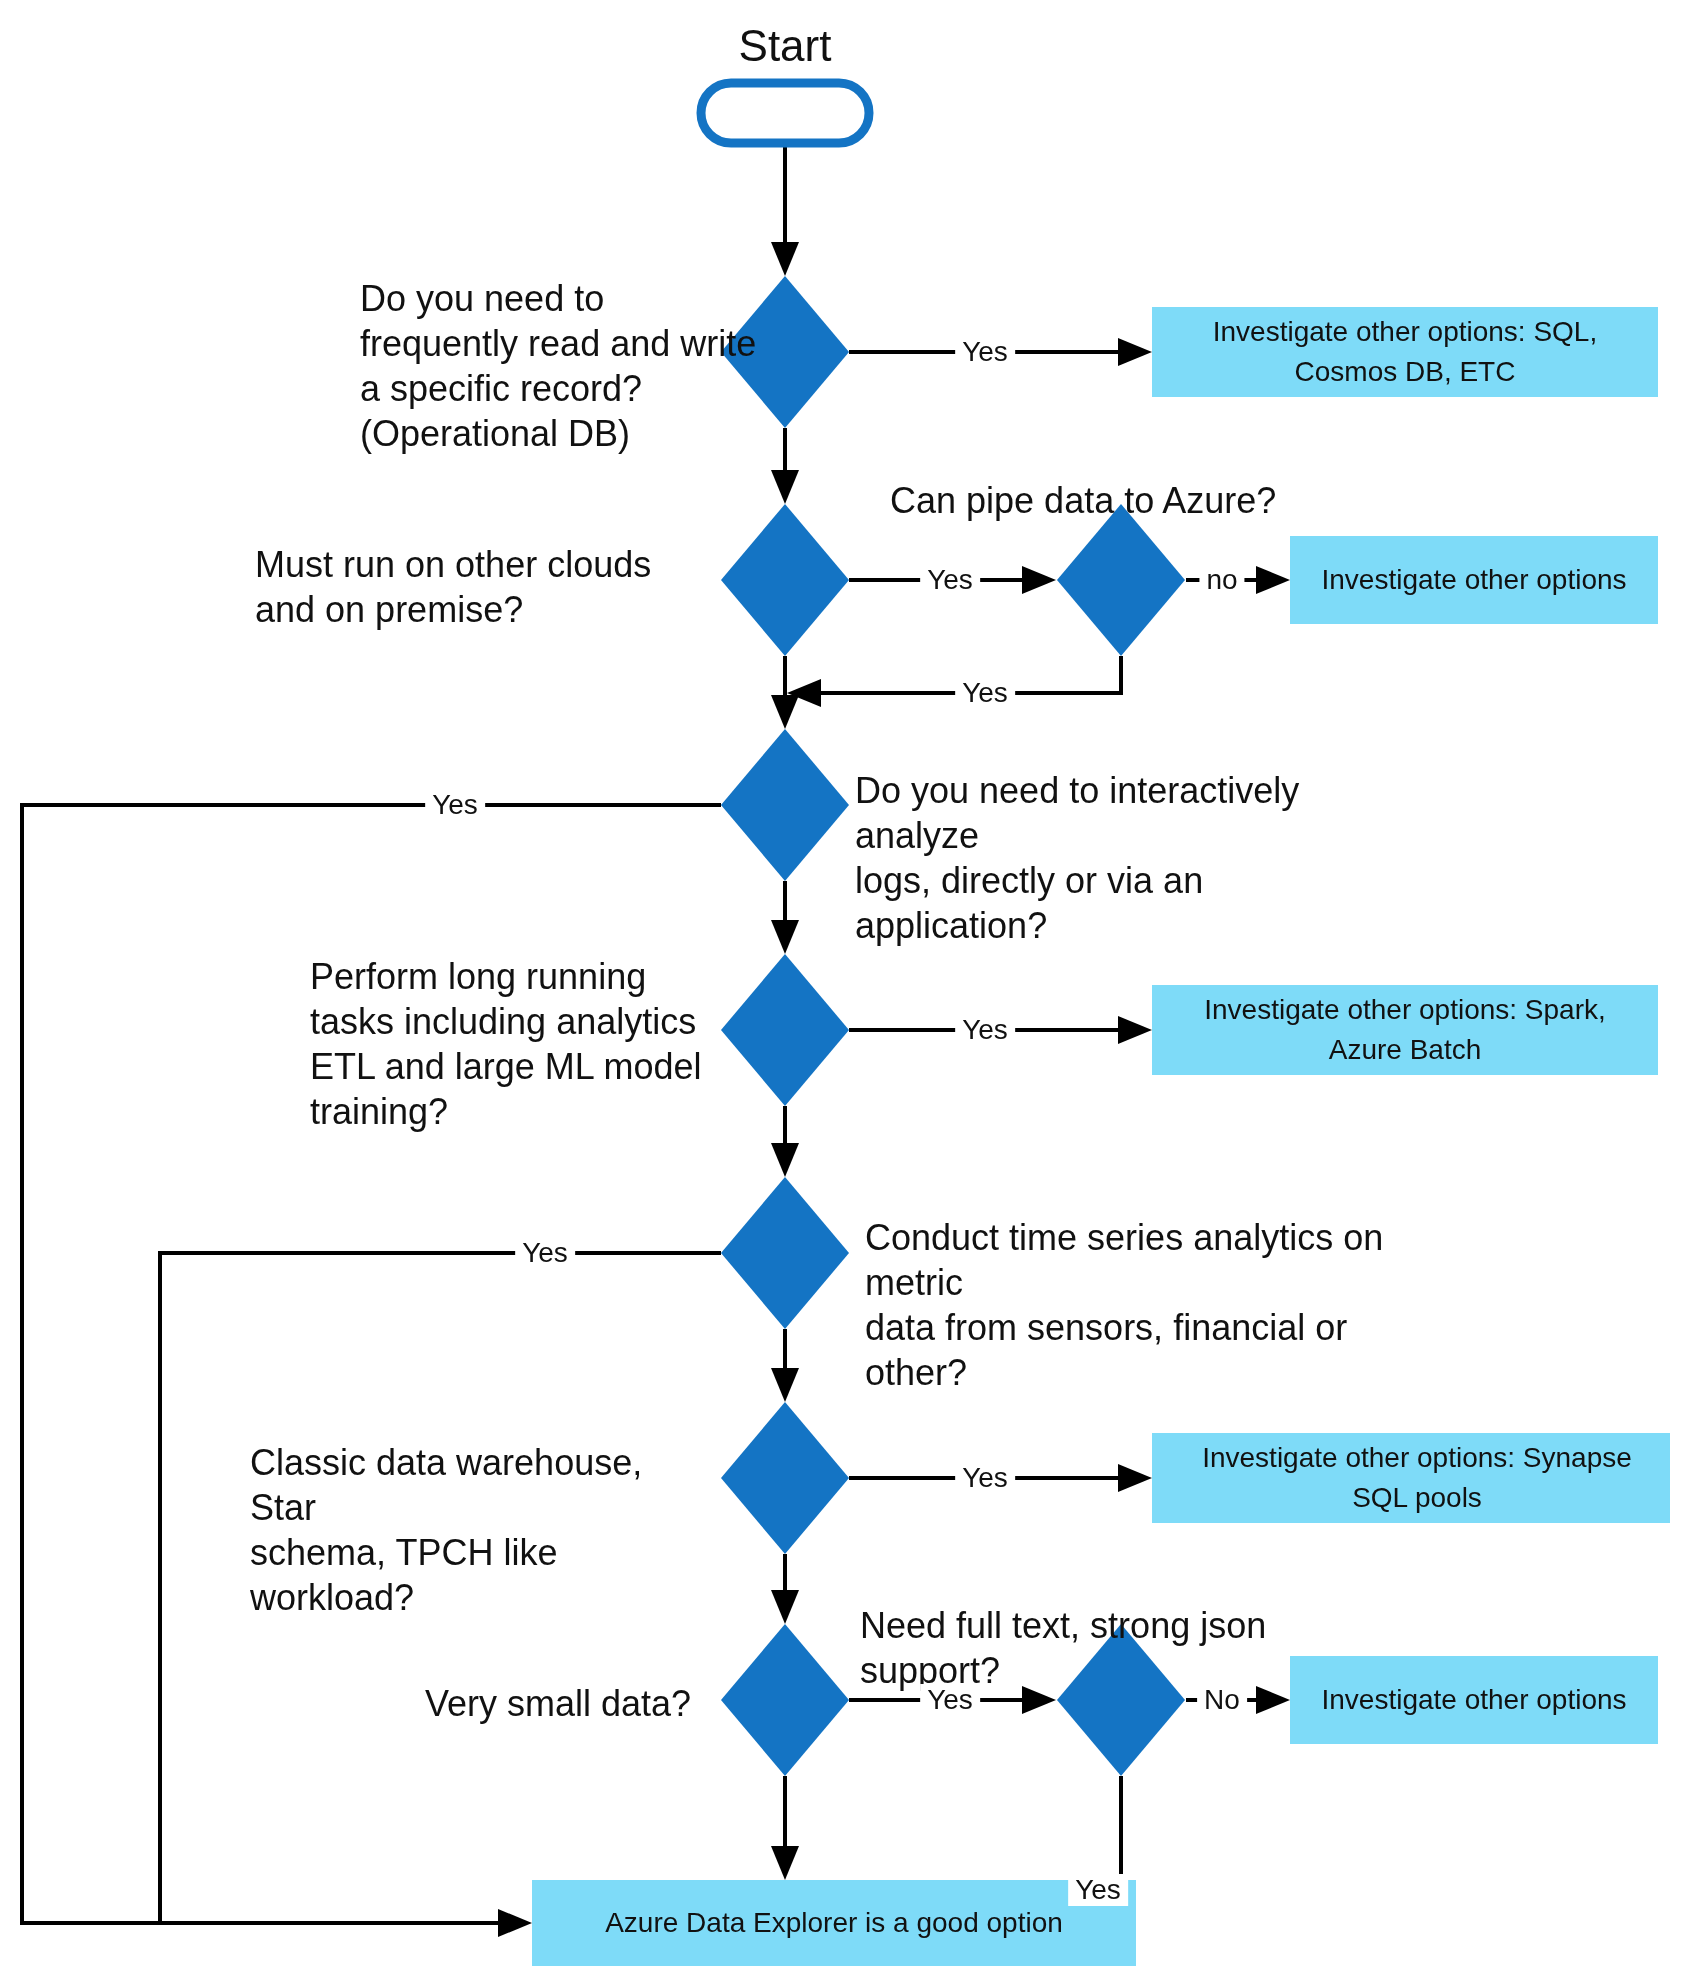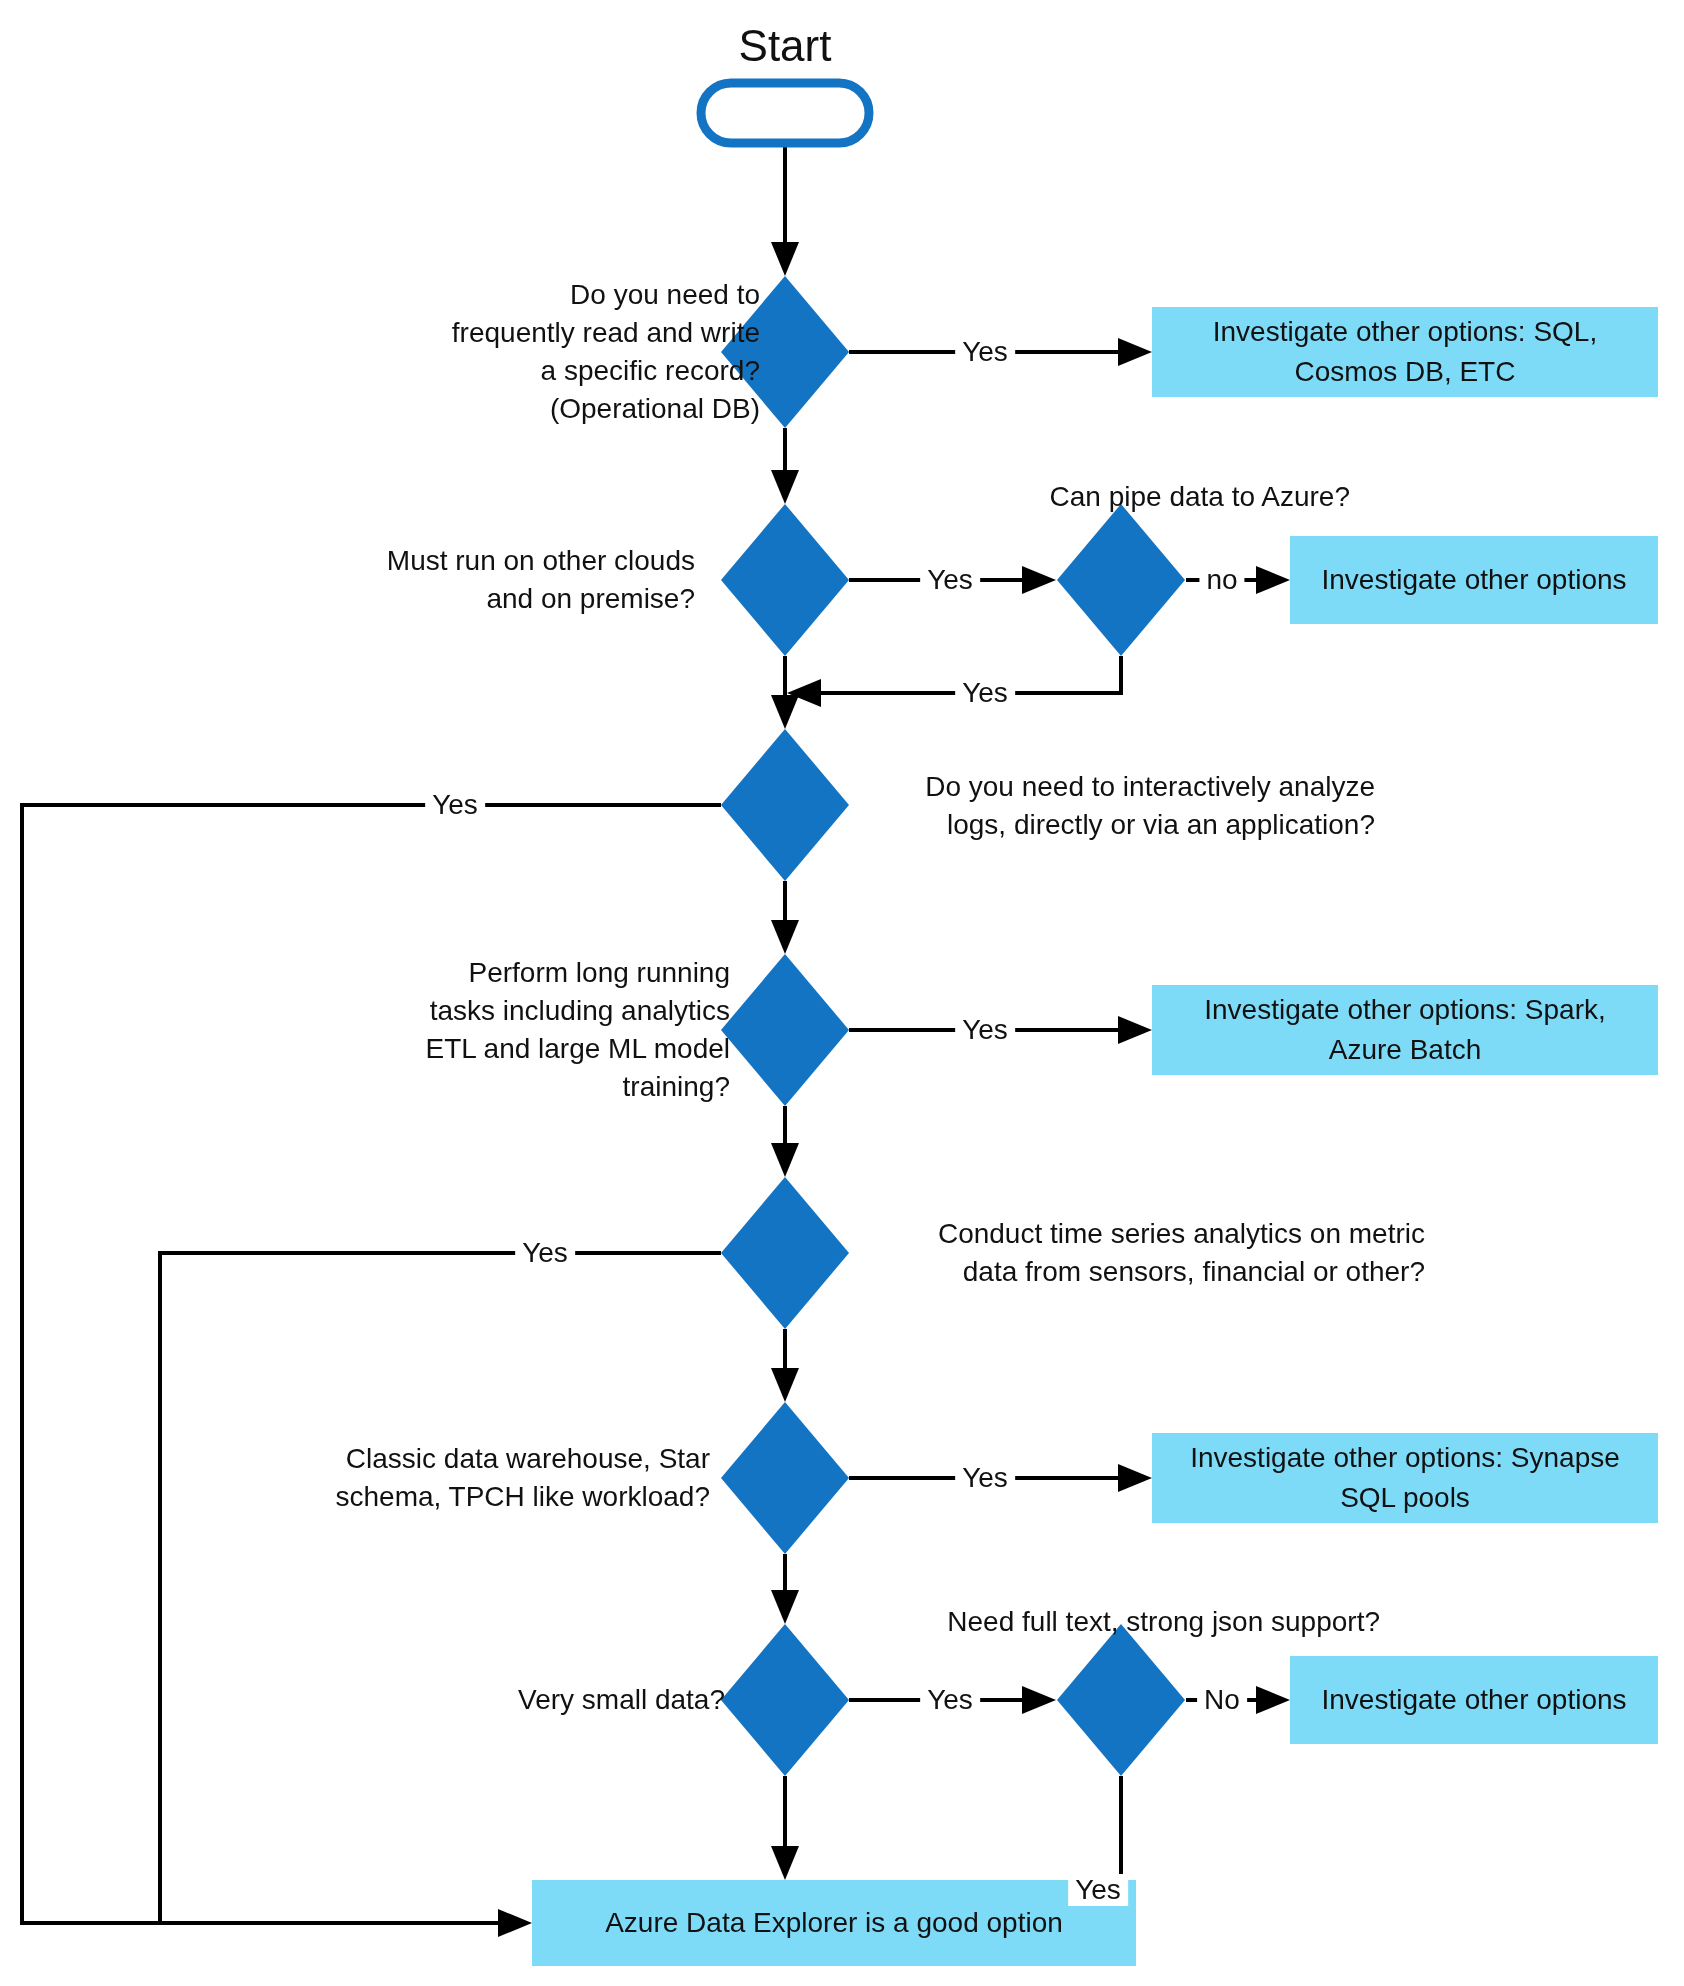--- a/index.html
+++ b/index.html
@@ -14,21 +14,21 @@
   .canvas{
     position:relative;width:1684px;height:1986px;background:var(--bg);
     font-family:"Liberation Sans",sans-serif;color:var(--text);overflow:hidden;
   }
   svg.layer{position:absolute;left:0;top:0;width:1684px;height:1986px;}
   .connector{stroke:var(--line);stroke-width:4;fill:none;}
   .arrowhead{fill:var(--line);stroke:none;}
   .diamond{fill:var(--diamond);stroke:none;}
   .stadium{fill:#ffffff;stroke:var(--stadium);stroke-width:9;}
   .qtext{
-    position:absolute;text-align:right;font-size:28px;line-height:38px;
+    position:absolute;text-align:left;font-size:36px;line-height:45px;
     color:var(--text);white-space:pre-line;
   }
   .start-label{
     position:absolute;transform:translate(-50%,-50%);font-size:44px;color:var(--text);
   }
   .result{
     position:absolute;background:var(--box);display:flex;align-items:center;justify-content:center;
     text-align:center;font-size:28px;line-height:40px;color:var(--text);white-space:pre-line;
   }
   .elabel{
@@ -152,21 +152,21 @@
   <div class="qtext" style="left:865px;top:1215px;width:560px;">Conduct time series analytics on metric
 data from sensors, financial or other?</div>
   <div class="qtext" style="left:425px;top:1681px;width:300px;">Very small data?</div>
   <div class="qtext" style="left:860px;top:1603px;width:520px;">Need full text, strong json support?</div>
 
   <div class="result" style="left:1152px;top:307px;width:506px;height:90px;">Investigate other options: SQL,
 Cosmos DB, ETC</div>
   <div class="result" style="left:1290px;top:536px;width:368px;height:88px;">Investigate other options</div>
   <div class="result" style="left:1152px;top:985px;width:506px;height:90px;">Investigate other options: Spark,
 Azure Batch</div>
-  <div class="result" style="left:1152px;top:1433px;width:506px;height:90px;">Investigate other options: Synapse
+  <div class="result" style="left:1152px;top:1433px;width:506px;height:90px;padding-left:12px;">Investigate other options: Synapse
 SQL pools</div>
   <div class="result" style="left:1290px;top:1656px;width:368px;height:88px;">Investigate other options</div>
   <div class="result" style="left:532px;top:1880px;width:604px;height:86px;">Azure Data Explorer is a good option</div>
 
   <div class="elabel" style="left:985px;top:352px;">Yes</div>
   <div class="elabel" style="left:950px;top:580px;">Yes</div>
   <div class="elabel" style="left:1222px;top:580px;">no</div>
   <div class="elabel" style="left:985px;top:693px;">Yes</div>
   <div class="elabel" style="left:455px;top:805px;">Yes</div>
   <div class="elabel" style="left:985px;top:1030px;">Yes</div>

